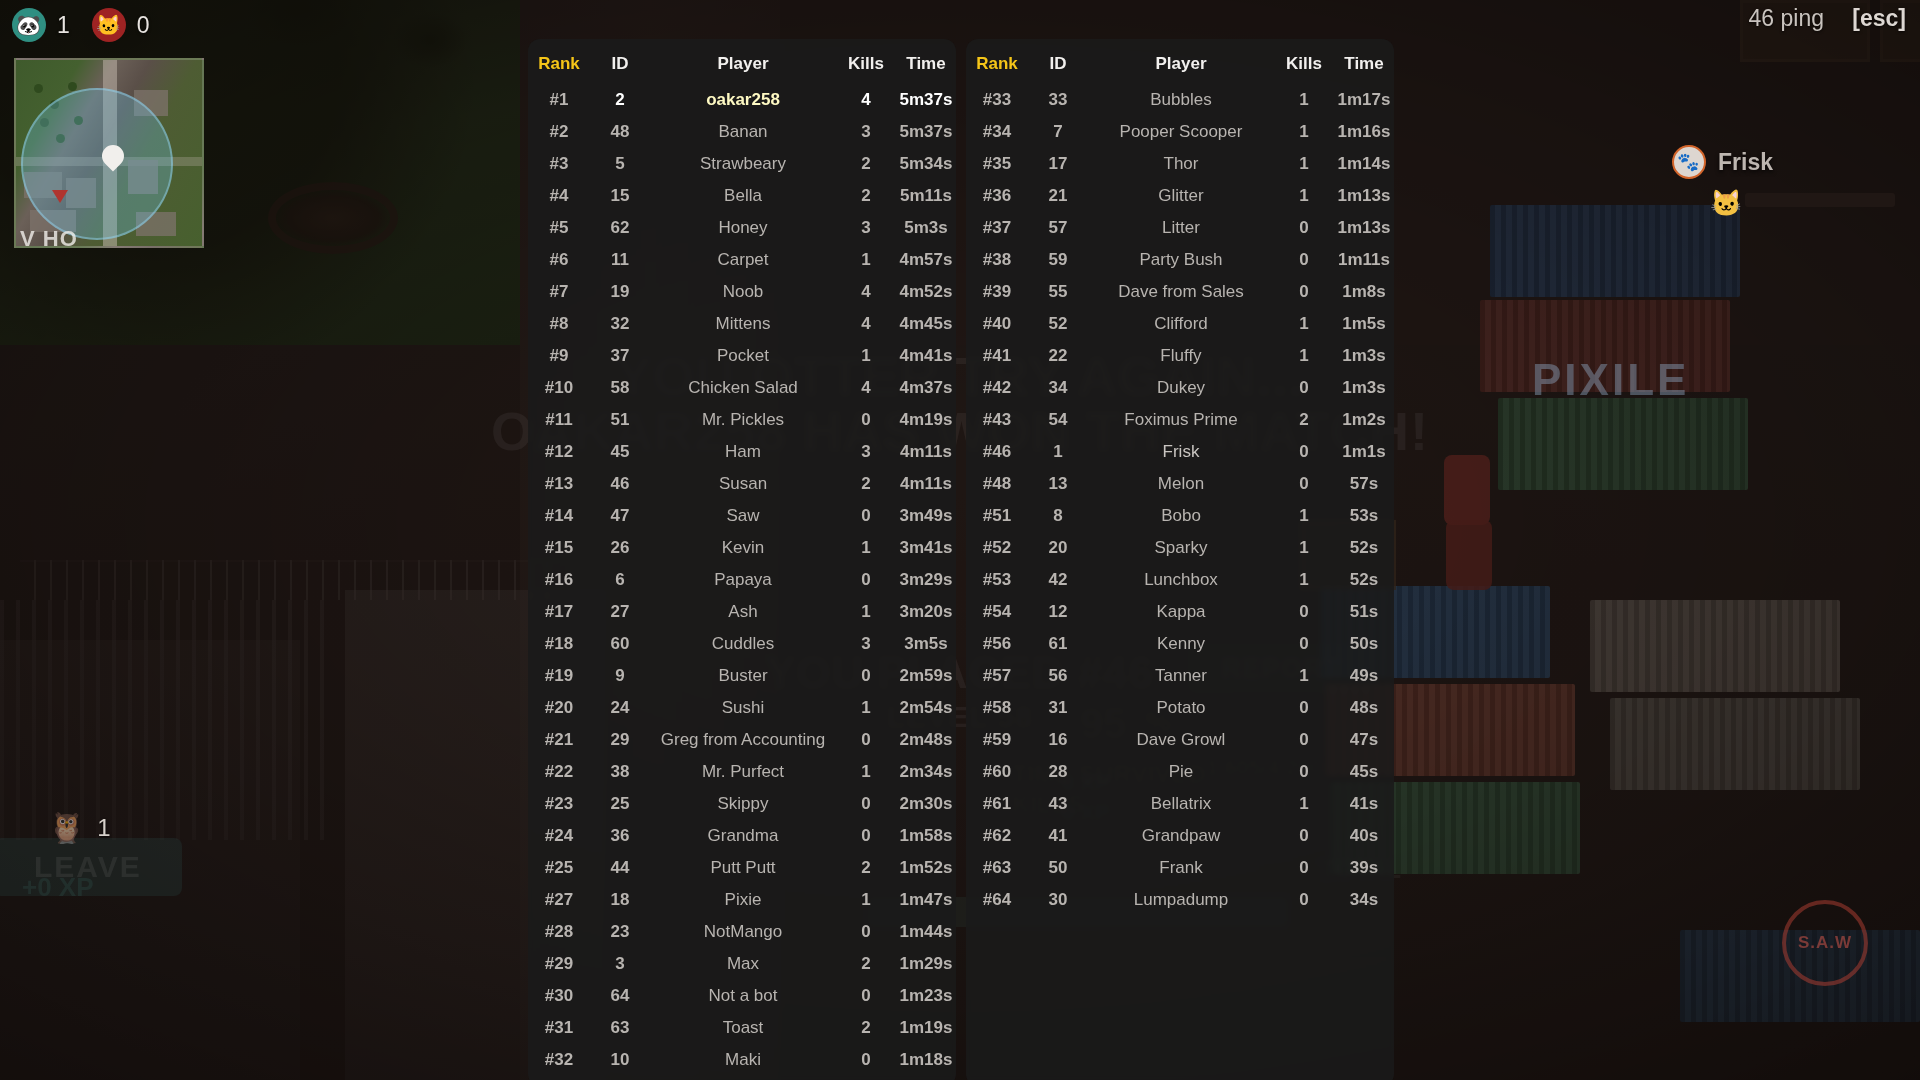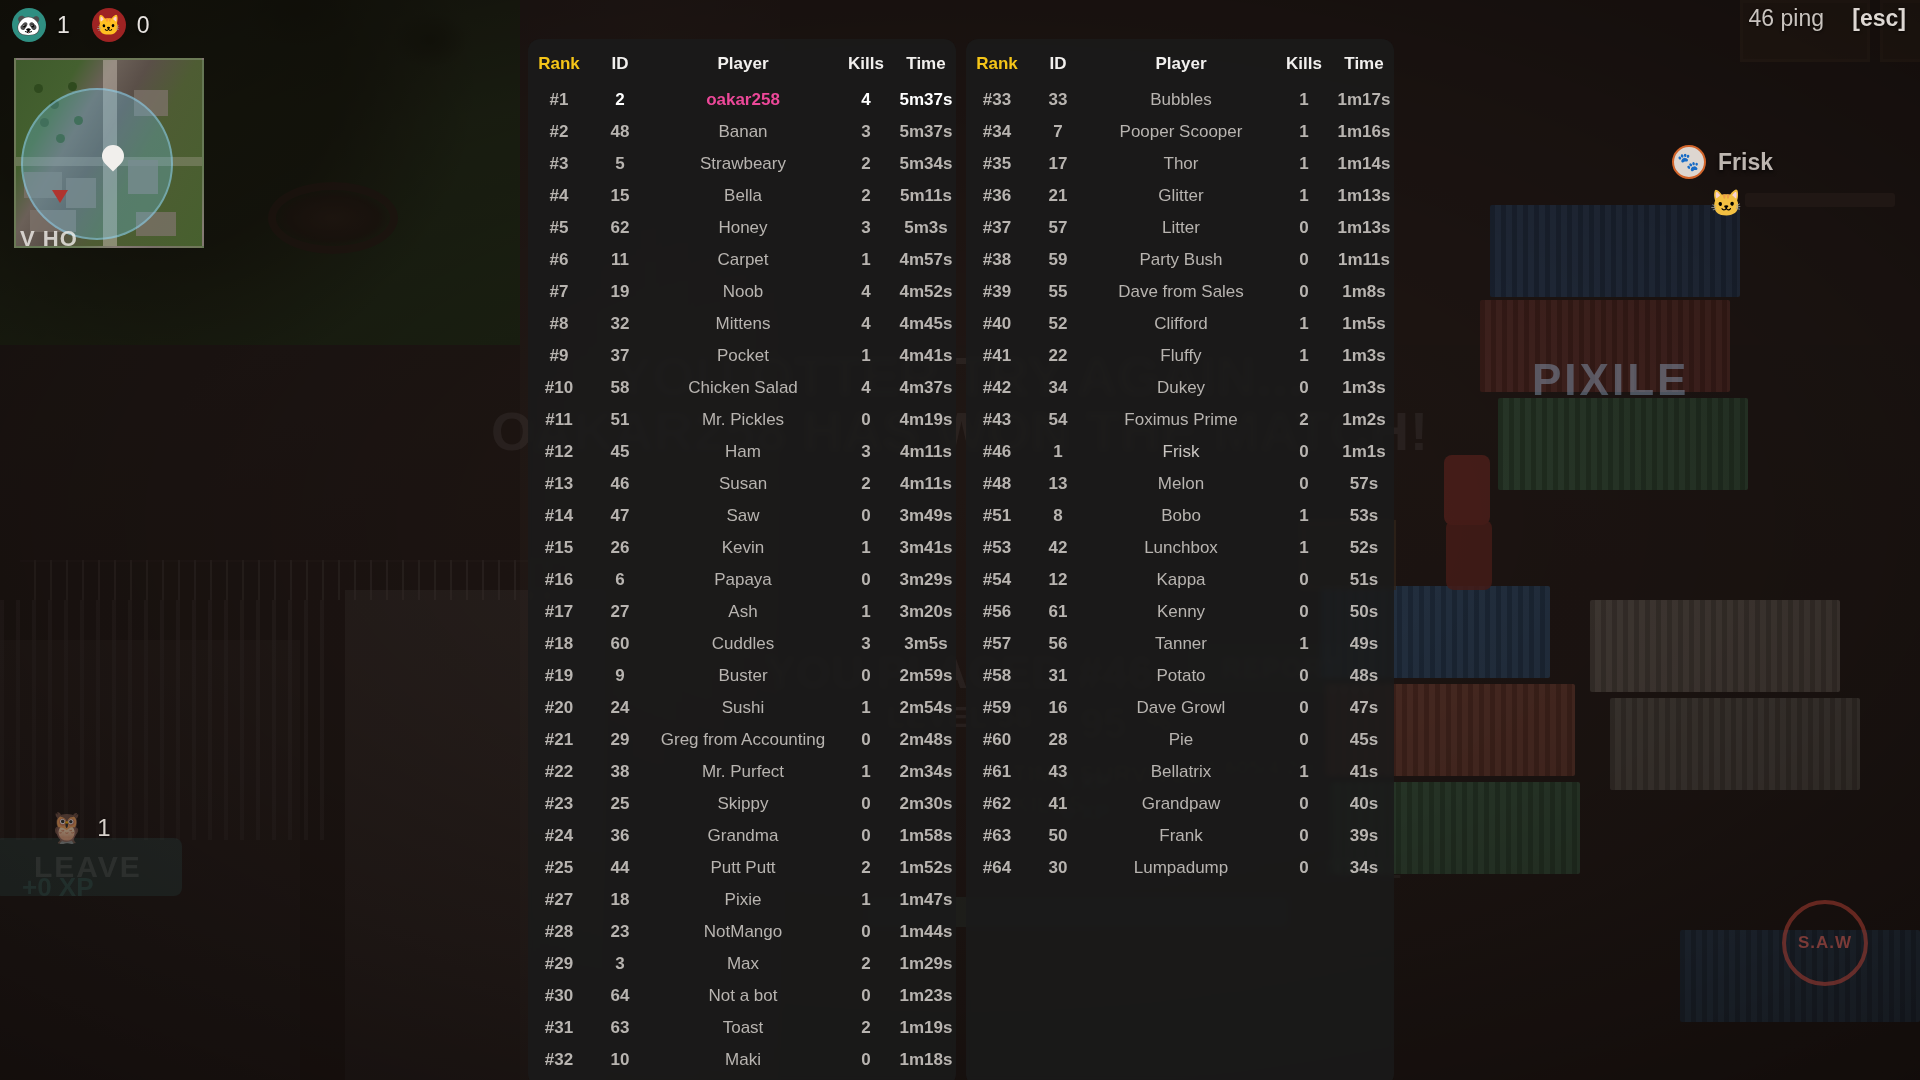--- a/index.html
+++ b/index.html
@@ -403,21 +403,21 @@
   .col-player { width: 186px; }
   .col-kills  { width: 60px; }
   .col-time   { width: 60px; }
 
   td.c-rank { color: #f5c518; font-weight: bold; }
   td.c-id   { color: #ebe8e5; font-weight: bold; }
   td.c-player { color: #b2aeaa; }
   td.c-kills  { color: #ebe8e5; font-weight: bold; }
   td.c-time   { color: #ebe8e5; font-weight: bold; }
 
-  tr.top-row td.c-player { color: #ec4899; font-weight: bold; }
+  tr.top-row td.c-player { color: #fef9c3; font-weight: bold; }
   tr.top-row td.c-id, tr.top-row td.c-kills, tr.top-row td.c-time { color: #ffffff; }
   tr.self-row td.c-player { color: #c9c5c1; }
 </style>
 </head>
 <body>
 
 <div id="app">
 
   <div class="world">
     <div class="dirt-band"></div>
@@ -878,20 +878,27 @@
               <td class="c-time">57s</td>
             </tr>
             <tr>
               <td class="c-rank">#51</td>
               <td class="c-id">8</td>
               <td class="c-player">Bobo</td>
               <td class="c-kills">1</td>
               <td class="c-time">53s</td>
             </tr>
             <tr>
+              <td class="c-rank">#52</td>
+              <td class="c-id">20</td>
+              <td class="c-player">Sparky</td>
+              <td class="c-kills">1</td>
+              <td class="c-time">52s</td>
+            </tr>
+            <tr>
               <td class="c-rank">#53</td>
               <td class="c-id">42</td>
               <td class="c-player">Lunchbox</td>
               <td class="c-kills">1</td>
               <td class="c-time">52s</td>
             </tr>
             <tr>
               <td class="c-rank">#54</td>
               <td class="c-id">12</td>
               <td class="c-player">Kappa</td>

